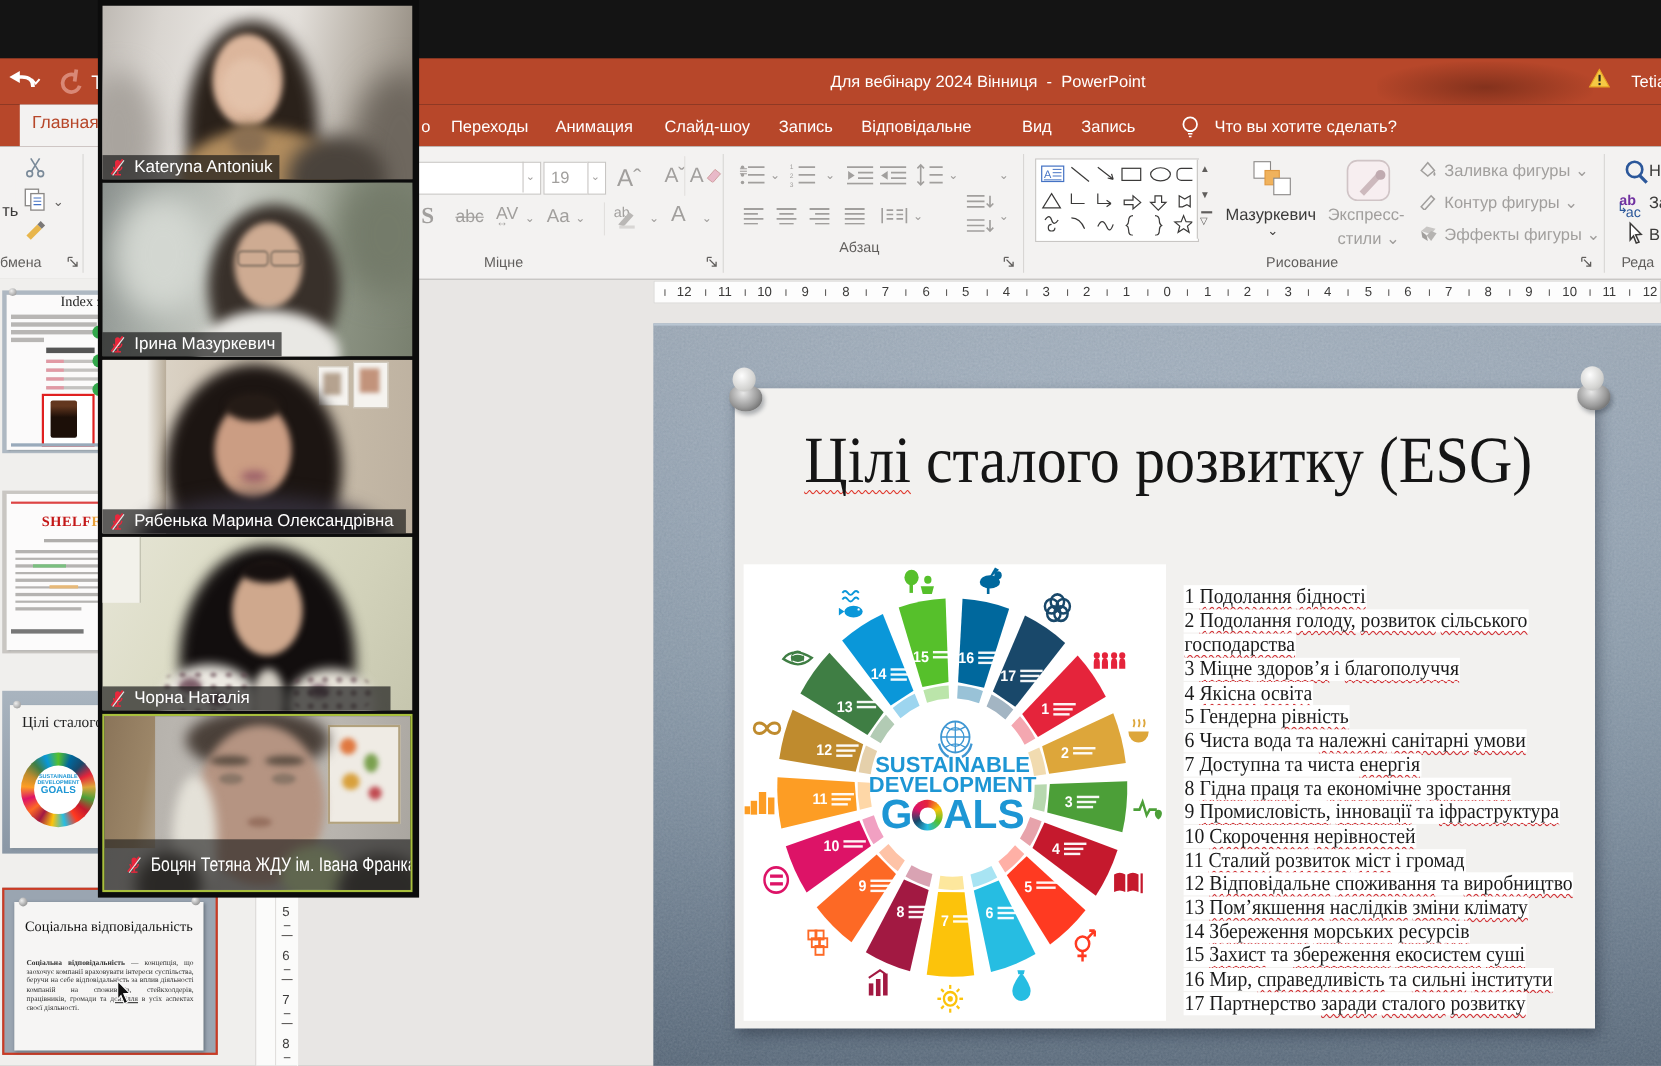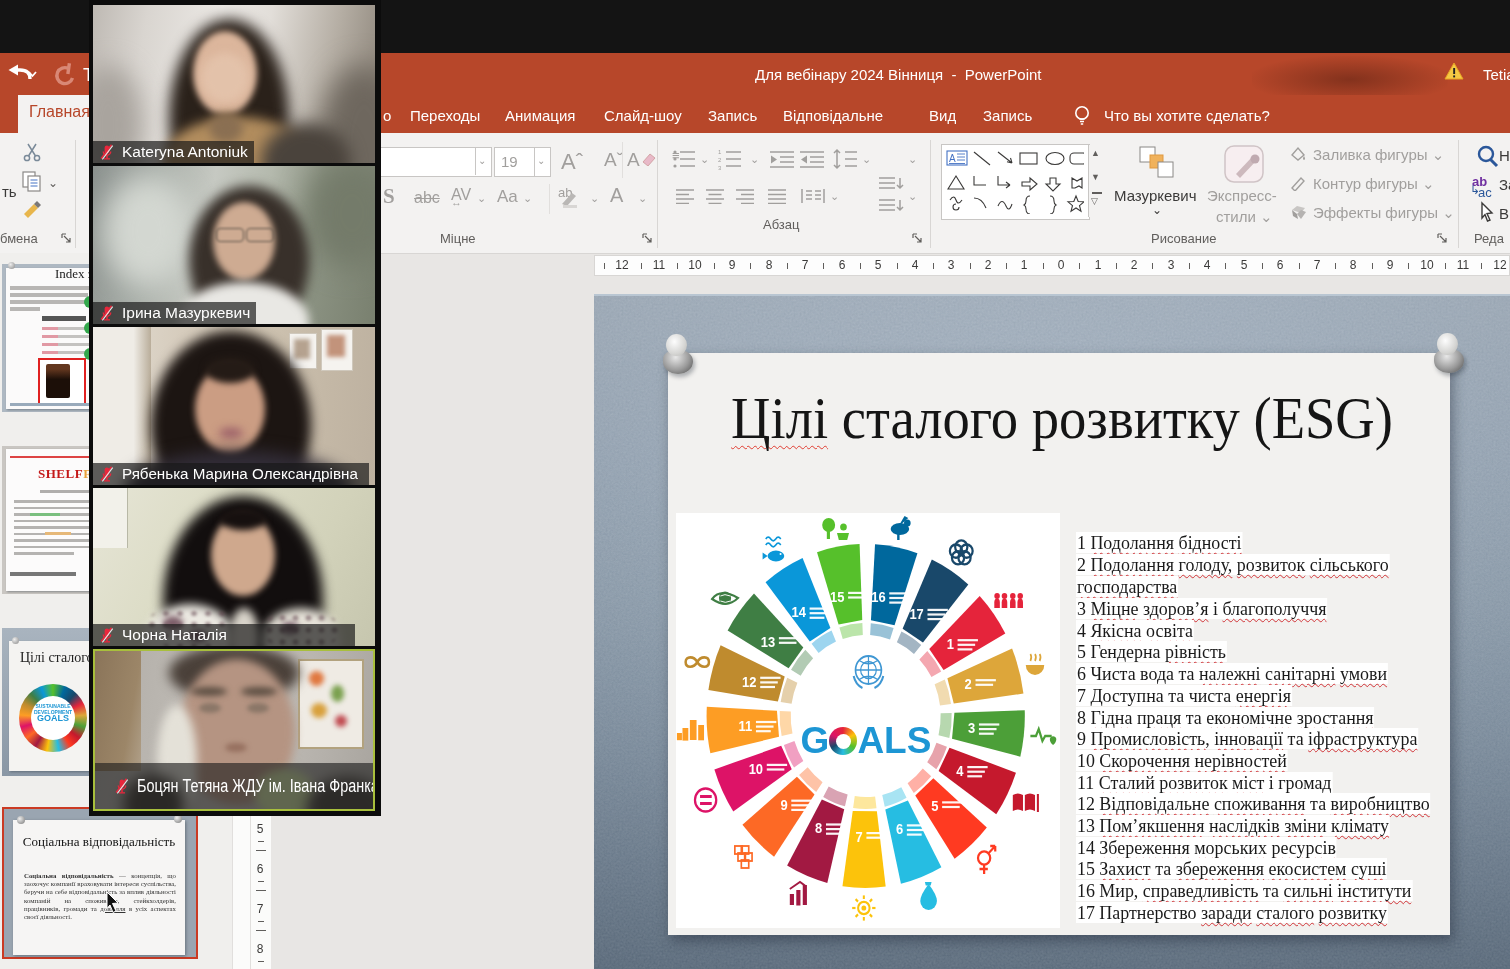--- a/index.html
+++ b/index.html
@@ -558,20 +558,21 @@
             <circle cx="113" cy="41" r="1.1" fill="#fff"></circle>
             <path d="M97 32 q2.7-3.6 5.4 0 q2.7 3.6 5.4 0 q2.7-3.6 5.4 0 M97 26 q2.7-3.6 5.4 0 q2.7 3.6 5.4 0 q2.7-3.6 5.4 0" stroke="#0a97d9" stroke-width="1.8" fill="none"></path>
           </g>
           <g transform="translate(208,157)">
             <circle r="14" fill="none" stroke="#3f97d3" stroke-width="1.8"></circle>
             <circle r="8.5" fill="none" stroke="#3f97d3" stroke-width="1.3"></circle>
             <path d="M-14 0 h28 M0 -14 v28 M-10 -9.5 q10 6.5 20 0 M-10 9.5 q10-6.5 20 0" stroke="#3f97d3" stroke-width="1.3" fill="none"></path>
             <path d="M-16 6 q2 8.5 9.5 12 M16 6 q-2 8.5-9.5 12" stroke="#3f97d3" stroke-width="2.2" fill="none"></path>
           </g>
         </svg>
+        <div class="abs" style="left:52px;top:174px;width:276px;text-align:center;font-family:'Liberation Sans',sans-serif;font-weight:bold;color:#1d96d4;font-size:20px;line-height:18px;">SUSTAINABLE<br>DEVELOPMENT</div>
 <div class="abs" style="left:52px;top:207px;width:276px;text-align:center;font-family:'Liberation Sans',sans-serif;font-weight:bold;color:#1d96d4;font-size:37px;">G<span style="display:inline-block;width:28px;height:28px;border-radius:50%;background:conic-gradient(#e5243b,#fcc30b,#56c02b,#26bde2,#19486a,#dd1367,#e5243b);position:relative;top:2px;"><span style="position:absolute;left:6.5px;top:6.5px;width:15px;height:15px;border-radius:50%;background:#fff;"></span></span>ALS</div>
       </div>
       <div id="sdglist" style="position:absolute;left:0;top:0;">
         <div class="abs" style="left:1076px;top:532px;font-family:'Liberation Serif',serif;font-size:19.5px;color:#1a1a1a;white-space:nowrap;transform:scaleX(0.92);transform-origin:left center;"><span style="background:#fff;padding:0 1px;">1 <span class="w">Подолання</span> <span class="w">бідності</span></span></div>
         <div class="abs" style="left:1076px;top:554px;font-family:'Liberation Serif',serif;font-size:19.5px;color:#1a1a1a;white-space:nowrap;transform:scaleX(0.92);transform-origin:left center;"><span style="background:#fff;padding:0 1px;">2 <span class="w">Подолання</span> <span class="w">голоду,</span> <span class="w">розвиток</span> <span class="w">сільського</span></span></div>
         <div class="abs" style="left:1076px;top:576px;font-family:'Liberation Serif',serif;font-size:19.5px;color:#1a1a1a;white-space:nowrap;transform:scaleX(0.92);transform-origin:left center;"><span style="background:#fff;padding:0 1px;"><span class="w">господарства</span></span></div>
         <div class="abs" style="left:1076px;top:598px;font-family:'Liberation Serif',serif;font-size:19.5px;color:#1a1a1a;white-space:nowrap;transform:scaleX(0.92);transform-origin:left center;"><span style="background:#fff;padding:0 1px;">3 <span class="w">Міцне</span> <span class="w">здоров’я</span> і <span class="w">благополуччя</span></span></div>
         <div class="abs" style="left:1076px;top:620px;font-family:'Liberation Serif',serif;font-size:19.5px;color:#1a1a1a;white-space:nowrap;transform:scaleX(0.92);transform-origin:left center;"><span style="background:#fff;padding:0 1px;">4 <span class="w">Якісна</span> <span class="w">освіта</span></span></div>
         <div class="abs" style="left:1076px;top:641px;font-family:'Liberation Serif',serif;font-size:19.5px;color:#1a1a1a;white-space:nowrap;transform:scaleX(0.92);transform-origin:left center;"><span style="background:#fff;padding:0 1px;">5 Гендерна <span class="w">рівність</span></span></div>
         <div class="abs" style="left:1076px;top:663px;font-family:'Liberation Serif',serif;font-size:19.5px;color:#1a1a1a;white-space:nowrap;transform:scaleX(0.92);transform-origin:left center;"><span style="background:#fff;padding:0 1px;">6 Чиста вода та <span class="w">належні</span> <span class="w">санітарні</span> <span class="w">умови</span></span></div>

